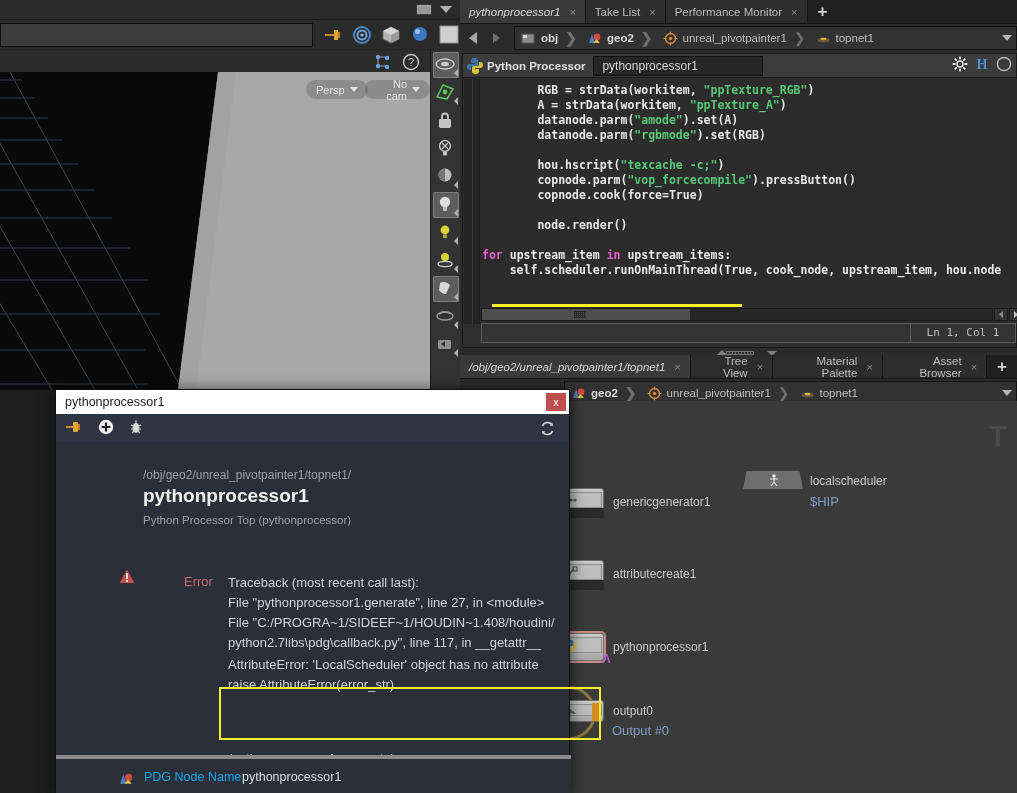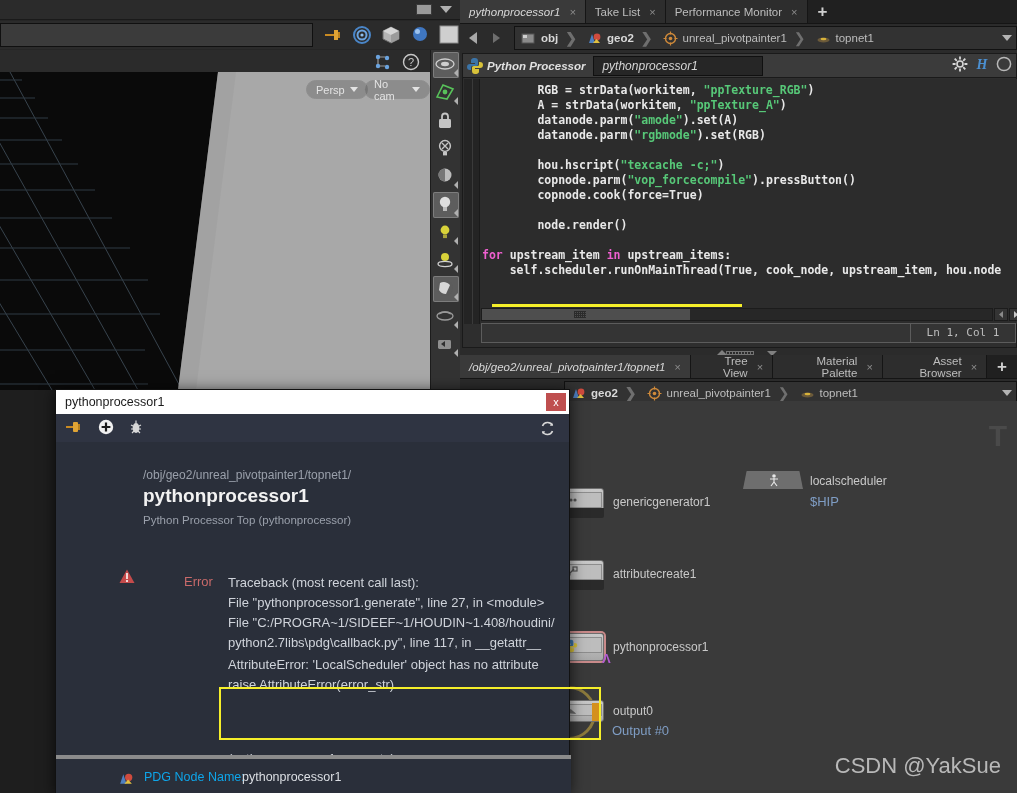--- a/index.html
+++ b/index.html
@@ -22,21 +22,21 @@
   .lp-pathbar { position:absolute; left:0; top:21px; width:460px; height:28px; background:#2b2b2b; display:flex; align-items:center; }
   .lp-pathfield { margin-left:0px; width:322px; height:24px; background:#3b3b3b; border:1px solid #101010; position:relative; }
   .lp-ticons { display:flex; align-items:center; gap:7px; margin-left:9px; }
   .ticon { width:22px; height:22px; position:relative; }
   .lp-viewport { position:absolute; left:0; top:50px; width:430px; height:340px; background:#080808; overflow:hidden; }
   .vp-head { position:absolute; left:0; top:0; width:430px; height:22px; background:#2b2b2b; }
   .vp-head .netic { position:absolute; right:38px; top:3px; }
   .vp-head .helpic { position:absolute; right:10px; top:3px; }
   .grid-svg { position:absolute; left:0; top:22px; }
   .vp-chip { position:absolute; top:30px; height:19px; border:1px solid #8e8e8e; border-radius:10px; color:#e3e3e3; font-size:11px;
-             display:flex; align-items:center; padding:0 9px; background:rgba(40,40,40,0.22);}
+             display:flex; align-items:center; padding:0 9px; background:rgba(40,40,40,0.22);text-align:right;}
   .vp-chip .arr { margin-left:5px; width:0;height:0;border-left:4px solid transparent;border-right:4px solid transparent;border-top:5px solid #e3e3e3;}
 
   .vp-toolcol { position:absolute; left:430px; top:50px; width:30px; height:340px; background:#333; border-left:1px solid #1c1c1c; }
   .vt { width:26px; height:26px; margin:2px auto 0 auto; position:relative; border-radius:2px; }
   .vt.sel { background:#5d5d5d; box-shadow:inset 0 0 0 1px #7d7d7d; }
   .vt .tri { position:absolute; right:1px; bottom:1px; width:0;height:0;border-left:4px solid transparent;border-top:4px solid transparent;border-right:4px solid #b0b0b0;border-bottom:4px solid transparent;}
 
   .lp-bottom { position:absolute; left:0; top:390px; width:460px; height:403px; background:#1e1e1e; }
 
   
@@ -52,21 +52,21 @@
   .nav-arrow { width:20px; height:20px; position:relative; margin-right:2px;}
   .crumbs { flex:1; height:24px; margin-left:6px; background:#323232; border:1px solid #121212; display:flex; align-items:center; position:relative;}
   .crumb { display:flex; align-items:center; height:22px; padding:0 4px 0 6px; color:#bdbdbd; font-size:11.5px; position:relative;}
   .crumb.lead { color:#d9d9d9; font-weight:bold; }
   .crumb .sep { margin-left:7px; color:#6f6f6f; font-size:14px; }
   .crumb .ci { width:15px; height:15px; margin-right:5px; }
   .crumbs .endcaret { position:absolute; right:4px; width:0;height:0;border-left:5px solid transparent;border-right:5px solid transparent;border-top:6px solid #b4b4b4;}
 
   
   .pp-panel { position:absolute; left:462px; top:53px; width:555px; height:295px; background:#2e2e2e; border:1px solid #1a1a1a;}
-  .pp-head { height:24px; background:#3b3b3b; display:flex; align-items:center; border-bottom:1px solid #1a1a1a;font-style:italic;}
+  .pp-head { height:24px; background:#3b3b3b; display:flex; align-items:center; border-bottom:1px solid #1a1a1a;}
   .pp-head .pyic { width:18px; height:18px; margin:0 3px 0 3px; }
   .pp-title { font-size:11.5px; color:#e0e0e0; font-weight:bold; }
   .pp-name { margin-left:8px; background:#262626; border:1px solid #101010; height:20px; line-height:19px;
              padding:0 8px; font-size:12px; color:#d6d6d6; min-width:170px;}
   .pp-head .hr-ic { margin-left:auto; display:flex; align-items:center; gap:6px; padding-right:4px;}
 
   .code-wrap { position:absolute; left:1px; top:25px; width:553px; height:245px; background:#2c2c2c; overflow:hidden;}
   .gutters { position:absolute; left:0; top:0; width:16px; height:245px; background:#242424; border-right:1px solid #1a1a1a;}
   .gutters:after { content:""; position:absolute; left:8px; top:0; width:1px; height:245px; background:#3a3a3a; }
   pre.code { position:absolute; left:18px; top:4px; font-family:"DejaVu Sans Mono", monospace; font-size:11.5px;
@@ -784,21 +784,20 @@
         <span style="position:absolute; left:24px; top:2px;">
           <svg width="14" height="14" viewBox="0 0 14 14">
               <circle cx="7" cy="3" r="1.8" fill="#e6e6e6"></circle>
               <path d="M7 5 v5 M3 6 h8 M7 9 l-3 4 M7 9 l3 4" stroke="#e6e6e6" stroke-width="1.2" fill="none"></path>
             </svg>
         </span>
       </div>
       <div class="schlbl" style="left:350px; top:73px;">localscheduler</div>
       <div class="schsub" style="left:350px; top:93px;">$HIP</div>
 
-      <div class="wm">CSDN @YakSue</div>
     </div>
   </div>
 
   <div id="err-dialog">
     <div class="dlg-title">
       <span>pythonprocessor1</span>
       <div class="dlg-close">x</div>
     </div>
 
     <div class="dlg-tools">

